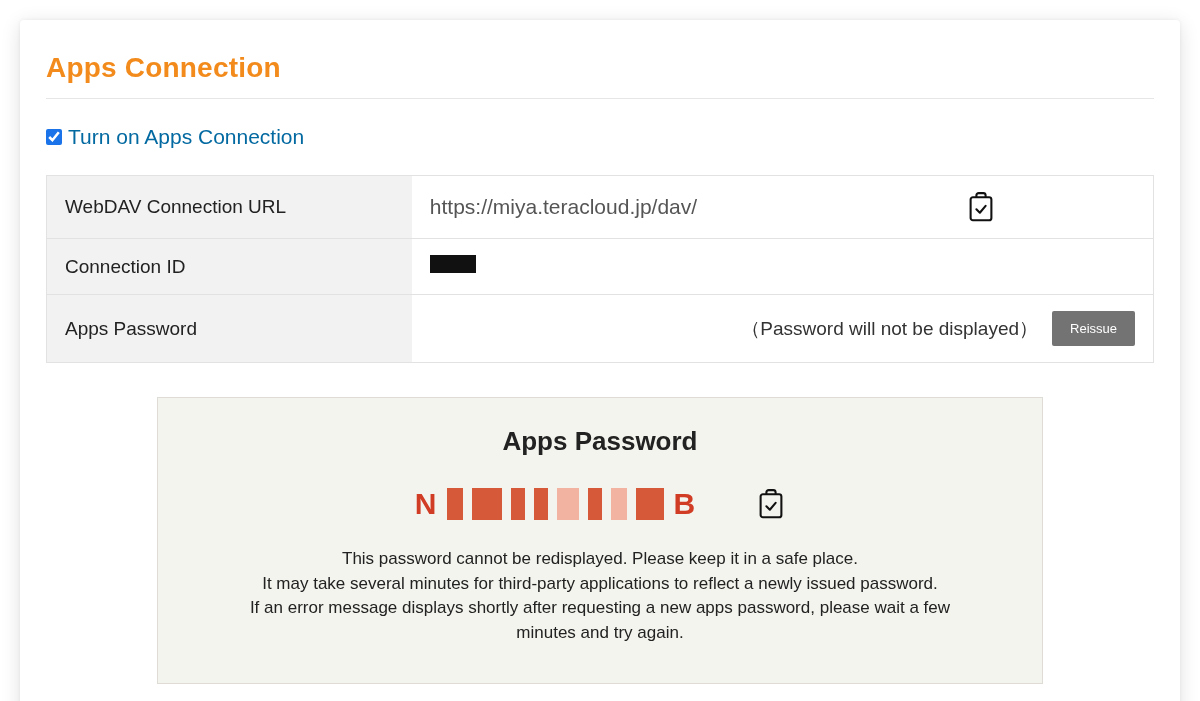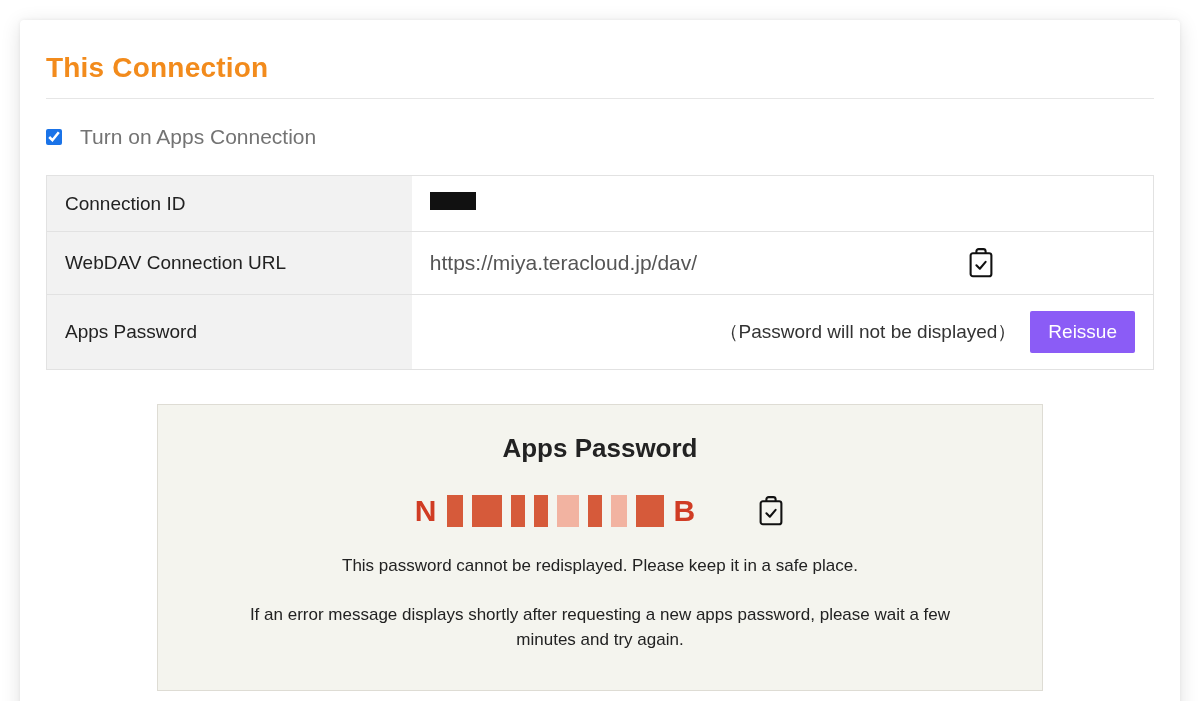--- a/index.html
+++ b/index.html
@@ -32,22 +32,21 @@
       gap: 6px;
       margin-bottom: 26px;
     }
     .toggle-row input[type="checkbox"] {
       width: 16px;
       height: 16px;
       accent-color: #1a73e8;
     }
     .toggle-label {
       font-size: 21px;
-      color: #737373;
-      margin-left: 12px;
+      color: #0369a1;
     }
     table.settings {
       width: 100%;
       border-collapse: collapse;
       border: 1px solid #e2e2e2;
     }
     table.settings td {
       border-top: 1px solid #e2e2e2;
       border-bottom: 1px solid #e2e2e2;
       padding: 16px 18px;
@@ -94,25 +93,25 @@
       display: flex;
       align-items: center;
       gap: 14px;
       justify-content: flex-end;
     }
     .pw-note {
       font-size: 19px;
       color: #333;
     }
     .reissue-btn {
-      background: #8b5cf6;
+      background: #737373;
       color: #fff;
       border: none;
       padding: 10px 18px;
-      font-size: 19px;
+      font-size: 13px;
       font-weight: 500;
       cursor: pointer;
       border-radius: 2px;
     }
     .panel {
       margin: 34px auto 0 auto;
       width: 80%;
       background: #f4f4ee;
       border: 1px solid #dedcd4;
       padding: 28px 30px 30px 30px;
@@ -152,46 +151,46 @@
       color: #222;
       max-width: 92%;
       margin: 7px auto;
     }
   </style>
 </head>
 <body>
 
 <div class="card">
 
-  <h1 class="page-title">This Connection</h1>
+  <h1 class="page-title">Apps Connection</h1>
 
   <div class="toggle-row">
     <input type="checkbox" checked="" style="">
     <span class="toggle-label">Turn on Apps Connection</span>
   </div>
 
   <table class="settings">
     <tbody>
         <tr>
-      <td class="label-cell">Connection ID</td>
-      <td class="value-cell">
-        <span class="redacted-bar"></span>
-      </td>
-    </tr>
-    <tr>
       <td class="label-cell">WebDAV Connection URL</td>
       <td class="value-cell">
         <div class="value-flex">
           <span class="url-text">https://miya.teracloud.jp/dav/</span>
           <svg class="clipboard-icon" viewBox="0 0 24 26" fill="none" stroke="#111" stroke-width="1.8">
             <rect x="3" y="4.5" width="18" height="20" rx="2"></rect>
             <path d="M8 4.5 V3 a2 2 0 0 1 2 -2 h4 a2 2 0 0 1 2 2 v1.5"></path>
             <path d="M8 15 l3 3 l5 -6" stroke-linecap="round" stroke-linejoin="round"></path>
           </svg>
         </div>
+      </td>
+    </tr>
+    <tr>
+      <td class="label-cell">Connection ID</td>
+      <td class="value-cell">
+        <span class="redacted-bar"></span>
       </td>
     </tr>
     <tr>
       <td class="label-cell">Apps Password</td>
       <td class="value-cell">
         <div class="pw-row-inner">
           <span class="pw-note">（Password will not be displayed）</span>
           <button class="reissue-btn">Reissue</button>
         </div>
       </td>
@@ -217,18 +216,18 @@
       </div>
       <svg class="clipboard-icon clipboard-icon-inner" style="margin-right:0" viewBox="0 0 24 26" fill="none" stroke="#111" stroke-width="1.8">
         <rect x="3" y="4.5" width="18" height="20" rx="2"></rect>
         <path d="M8 4.5 V3 a2 2 0 0 1 2 -2 h4 a2 2 0 0 1 2 2 v1.5"></path>
         <path d="M8 15 l3 3 l5 -6" stroke-linecap="round" stroke-linejoin="round"></path>
       </svg>
     </div>
 
     <p class="panel-text">
       <span>This password cannot be redisplayed. Please keep it in a safe place.</span><br>
-      <br>
+      <span>It may take several minutes for third-party applications to reflect a newly issued password.</span><br>
       <span>If an error message displays shortly after requesting a new apps password, please wait a few minutes and try again.</span>
     </p>
   </div>
 
 </div>
 
 </body></html>

